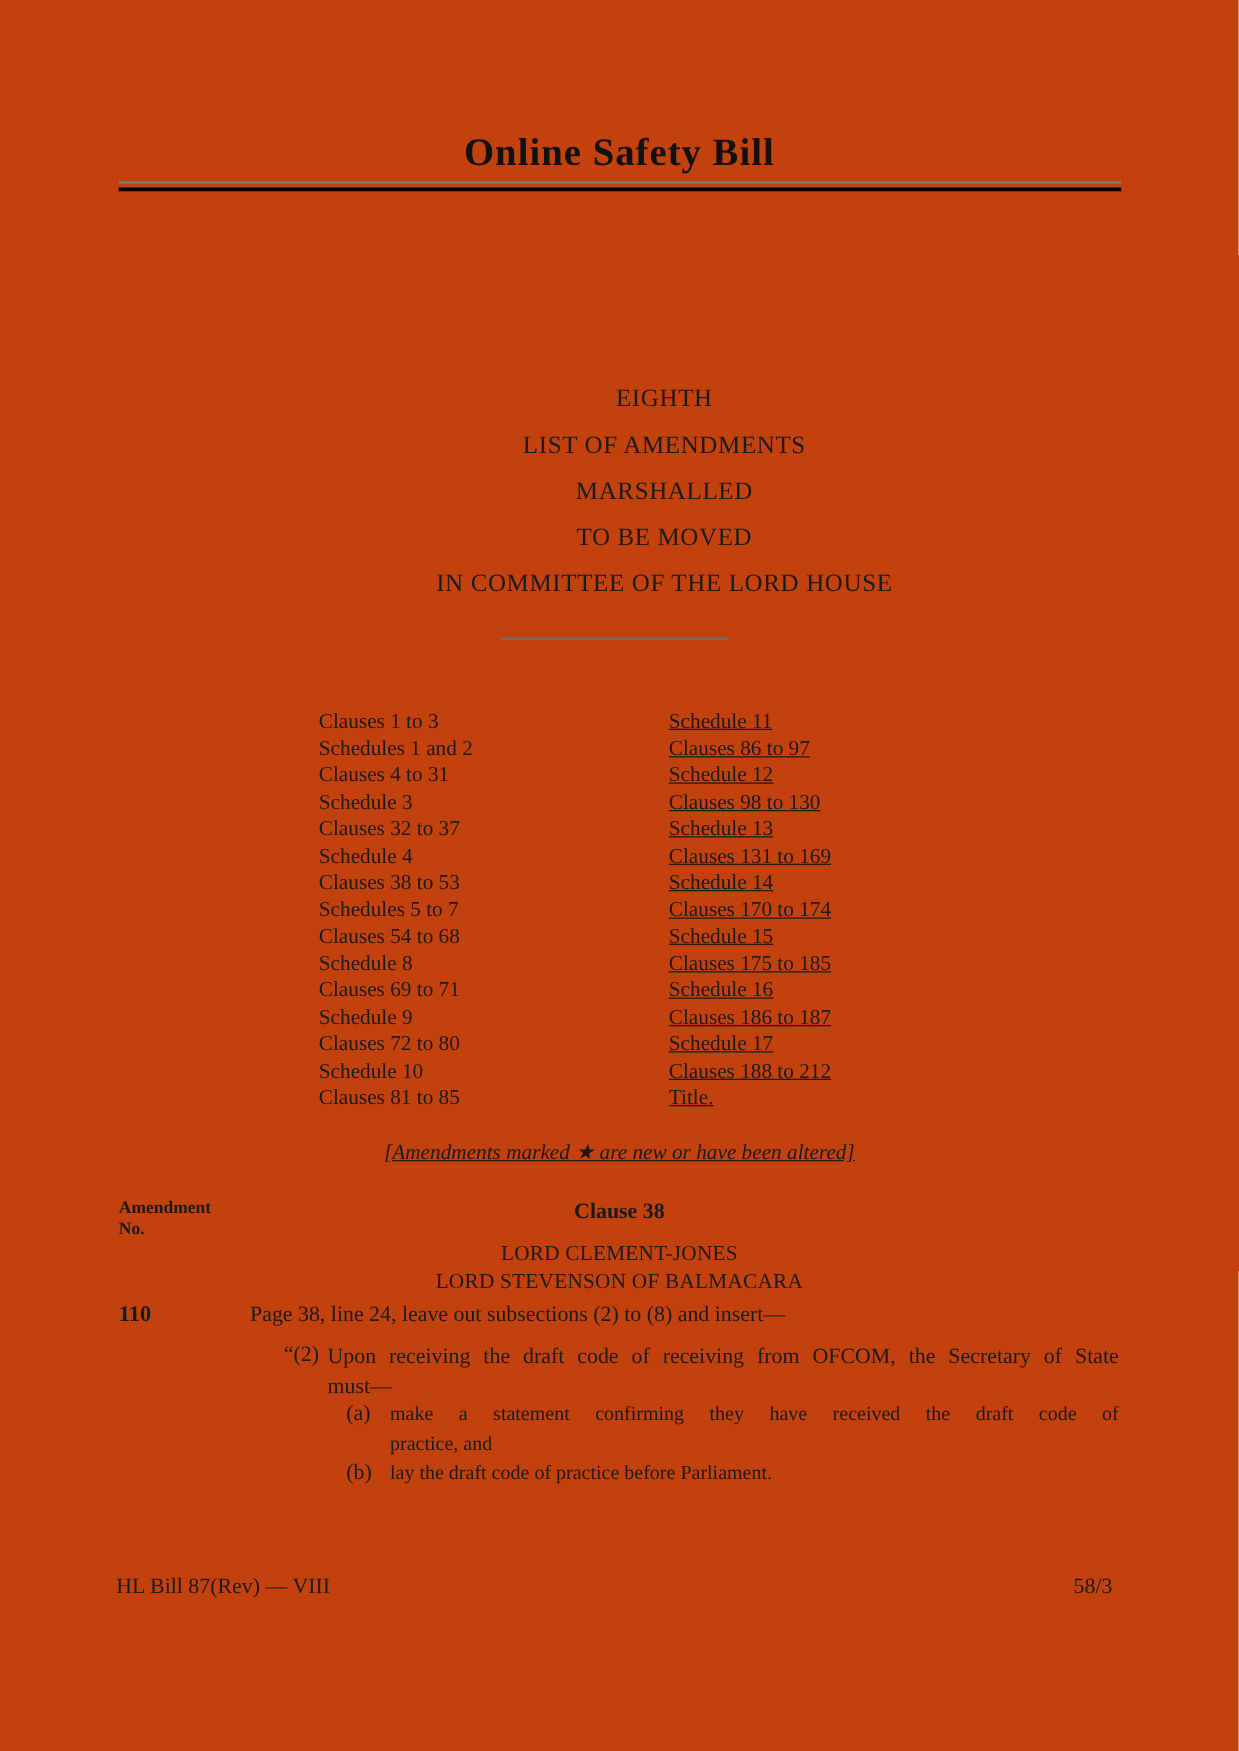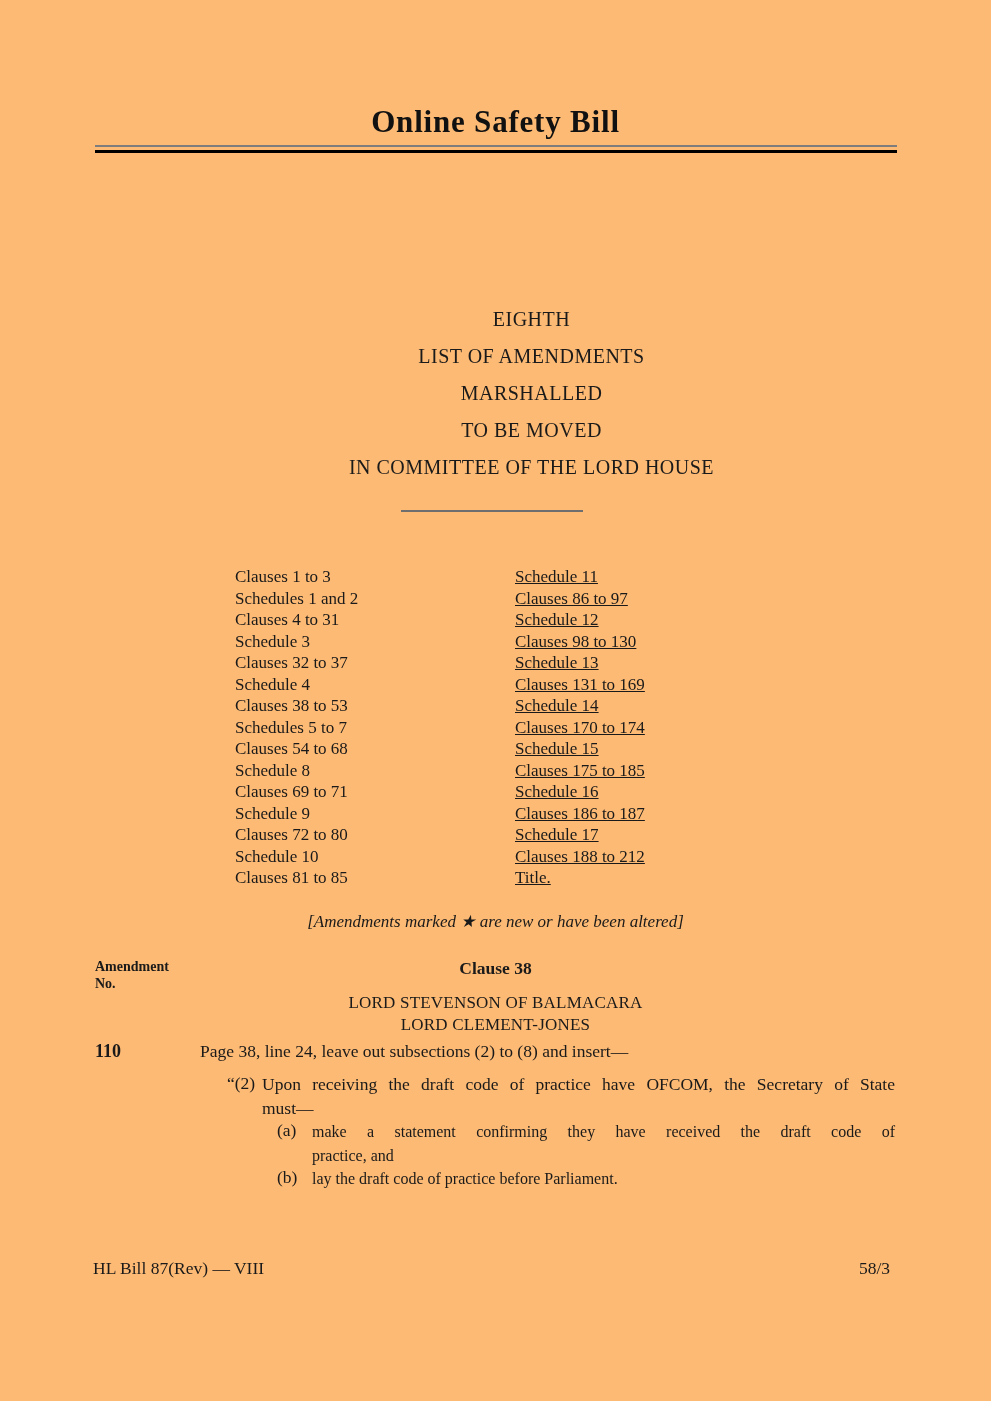--- a/index.html
+++ b/index.html
@@ -1,20 +1,20 @@
 <!DOCTYPE html>
 <html><head>
 <meta charset="utf-8">
 <style>
   html, body { margin: 0; padding: 0; background: #ffffff; }
   .page {
     position: relative;
     width: 991px;
     height: 1401px;
-    background: #fdba74;
+    background: #c2410c;
     font-family: "Liberation Serif", "DejaVu Serif", serif;
     color: #1a1a1a;
     overflow: hidden;
   }
 
   .title {
     position: absolute; top: 104px; left: 0; width: 100%;
     margin: 0; text-align: center;
     font-size: 31px; font-weight: bold; letter-spacing: 0.8px;
     color: #111;
@@ -30,27 +30,27 @@
   .mid-rule { position: absolute; left: 401px; top: 510px; width: 182px; height: 2px; background: #6e6e6e; }
 
   .intro {
     position: absolute; left: 93px; top: 526px; width: 804px;
     font-style: italic; font-size: 17px; line-height: 23px;
   }
   .indent { padding-left: 26px; }
   .jline { text-align: justify; text-align-last: justify; }
 
   .list { position: absolute; left: 235px; top: 566px; font-size: 17px; line-height: 21.5px; }
-  .col { position: absolute; top: 0; white-space: nowrap; }
+  .col { position: absolute; top: 0; white-space: nowrap; margin-left: 20px; }
   .col-left  { left: 0; }
   .col-right { left: 280px; text-decoration: underline; }
 
   .star-note {
     position: absolute; top: 911px; left: 0; width: 100%;
-    text-align: center; font-style: italic; font-size: 17px;
+    text-align: center; font-style: italic; font-size: 17px; text-decoration: underline;
   }
 
   .amdt-label {
     position: absolute; left: 95px; top: 959px;
     font-weight: bold; font-size: 14px; line-height: 16.5px;
   }
 
   .clause-heading {
     position: absolute; top: 958px; left: 0; width: 100%;
     text-align: center; font-weight: bold; font-size: 17.5px;
@@ -140,30 +140,30 @@
   <div class="star-note">[Amendments marked ★ are new or have been altered]</div>
 
   <div class="amdt-label">
     <div>Amendment</div>
     <div>No.</div>
   </div>
 
   <div class="clause-heading">Clause 38</div>
 
   <div class="movers">
+    <div>LORD CLEMENT-JONES</div>
     <div>LORD STEVENSON OF BALMACARA</div>
-    <div>LORD CLEMENT-JONES</div>
   </div>
 
   <div class="amdt-number">110</div>
   <div class="amdt-instruction">Page 38, line 24, leave out subsections (2) to (8) and insert—</div>
 
   <div class="subsection-marker">“(2)</div>
   <div class="subsection-text">
-    <div class="jline">Upon receiving the draft code of practice have OFCOM, the Secretary of State</div>
+    <div class="jline">Upon receiving the draft code of receiving from OFCOM, the Secretary of State</div>
     <div>must—</div>
   </div>
 
   <div class="item-marker item-a-marker">(a)</div>
   <div class="item-text item-a-text">
     <div class="jline">make a statement confirming they have received the draft code of</div>
     <div>practice, and</div>
   </div>
 
   <div class="item-marker item-b-marker">(b)</div>

